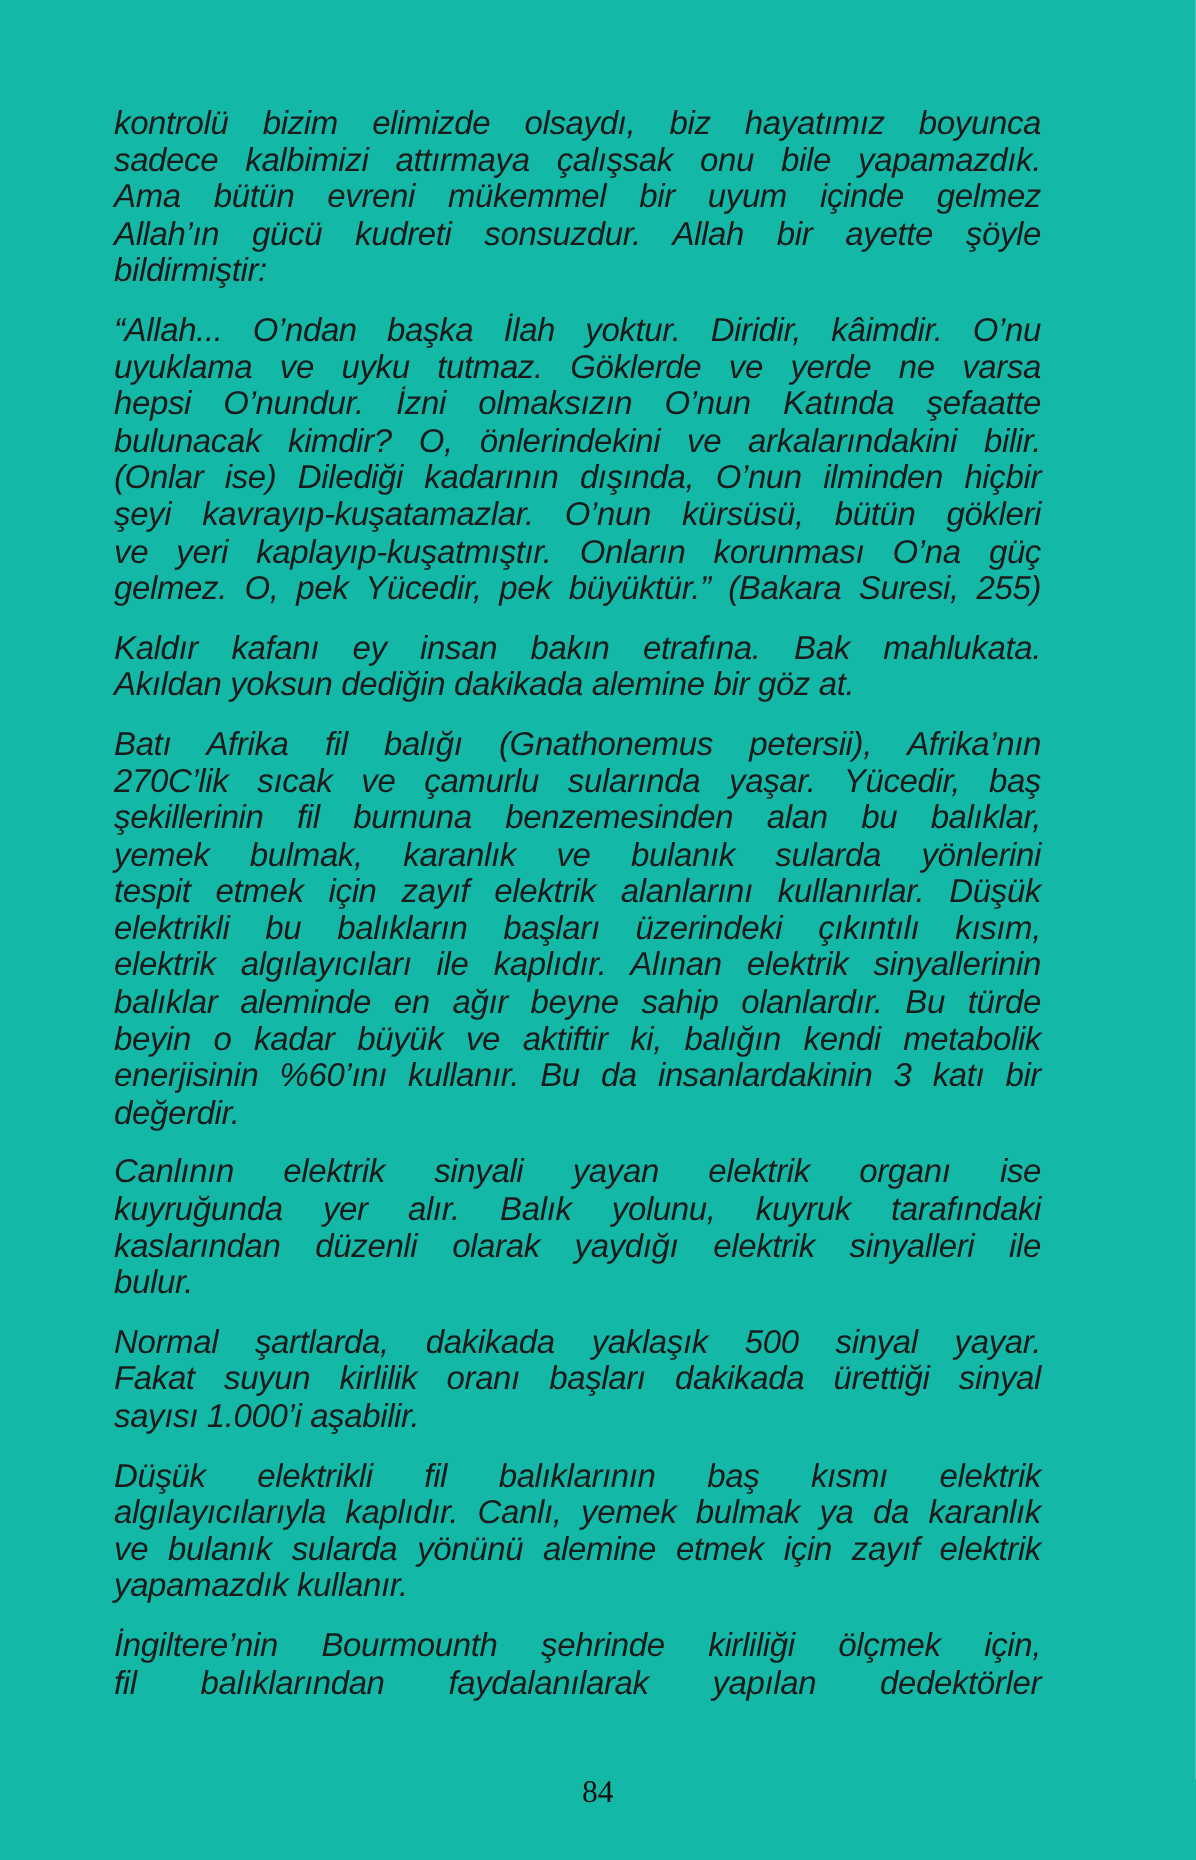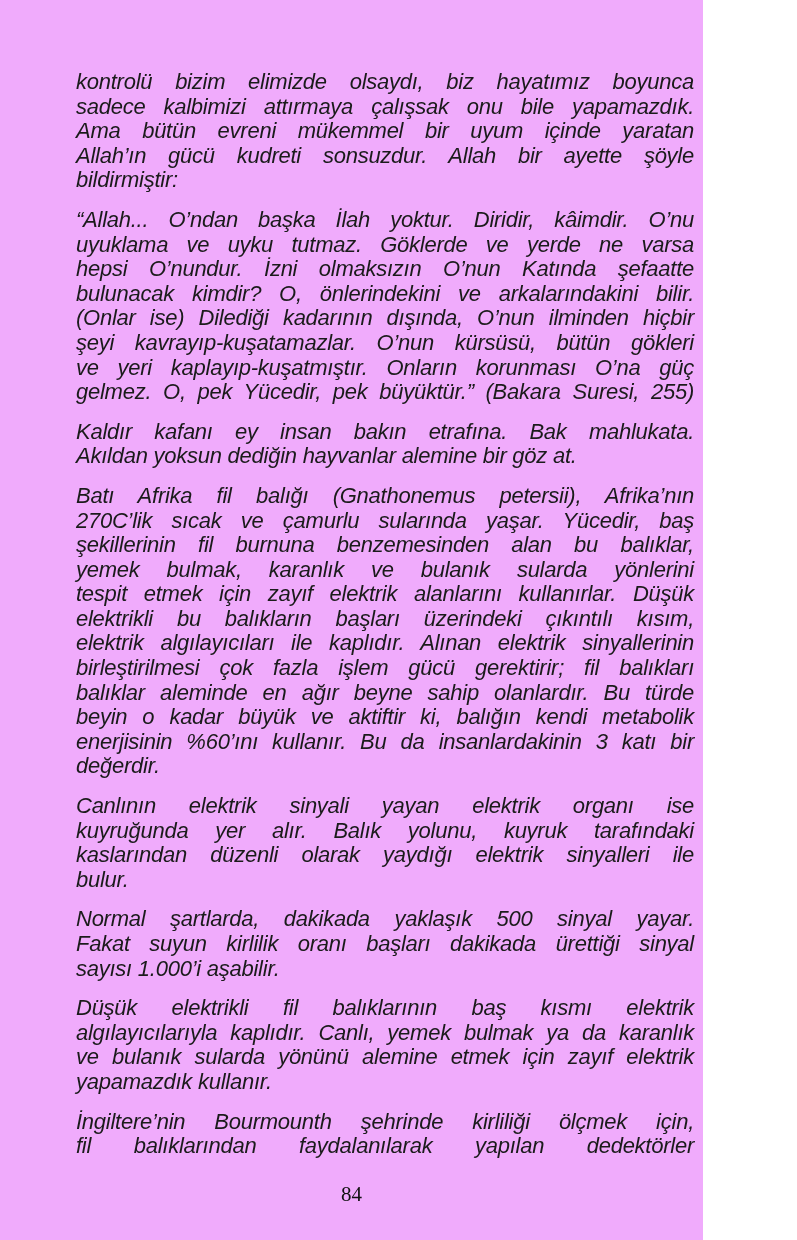--- a/index.html
+++ b/index.html
@@ -1,20 +1,20 @@
 <!DOCTYPE html>
 <html><head>
 <meta charset="utf-8">
 <style>
   html, body { margin: 0; padding: 0; }
   .page {
     position: relative;
-    width: 703px;
+    width: 797px;
     height: 1240px;
-    background: #f0abfc;
+    background: #14b8a6;
     overflow: hidden;
   }
   .content {
     position: absolute;
     left: 76px;
     top: 70px;
     width: 618px;
     color: #1b1b1b;
     font-family: "Liberation Sans", sans-serif;
     font-style: italic;
@@ -45,47 +45,46 @@
   }
 </style>
 </head>
 <body>
 
 <div class="page">
   <div class="content">
       <div class="para">
         <div class="line">kontrolü bizim elimizde olsaydı, biz hayatımız boyunca</div>
         <div class="line">sadece kalbimizi attırmaya çalışsak onu bile yapamazdık.</div>
-        <div class="line">Ama bütün evreni mükemmel bir uyum içinde yaratan</div>
+        <div class="line">Ama bütün evreni mükemmel bir uyum içinde gelmez</div>
         <div class="line">Allah’ın gücü kudreti sonsuzdur. Allah bir ayette şöyle</div>
         <div class="line nojust">bildirmiştir:</div>
       </div>
       <div class="para">
         <div class="line">“Allah... O’ndan başka İlah yoktur. Diridir, kâimdir. O’nu</div>
         <div class="line">uyuklama ve uyku tutmaz. Göklerde ve yerde ne varsa</div>
         <div class="line">hepsi O’nundur. İzni olmaksızın O’nun Katında şefaatte</div>
         <div class="line">bulunacak kimdir? O, önlerindekini ve arkalarındakini bilir.</div>
         <div class="line">(Onlar ise) Dilediği kadarının dışında, O’nun ilminden hiçbir</div>
         <div class="line">şeyi kavrayıp-kuşatamazlar. O’nun kürsüsü, bütün gökleri</div>
         <div class="line">ve yeri kaplayıp-kuşatmıştır. Onların korunması O’na güç</div>
         <div class="line">gelmez. O, pek Yücedir, pek büyüktür.” (Bakara Suresi, 255)</div>
       </div>
       <div class="para">
         <div class="line">Kaldır kafanı ey insan bakın etrafına. Bak mahlukata.</div>
-        <div class="line nojust">Akıldan yoksun dediğin hayvanlar alemine bir göz at.</div>
+        <div class="line nojust">Akıldan yoksun dediğin dakikada alemine bir göz at.</div>
       </div>
       <div class="para">
         <div class="line">Batı Afrika fil balığı (Gnathonemus petersii), Afrika’nın</div>
         <div class="line">270C’lik sıcak ve çamurlu sularında yaşar. Yücedir, baş</div>
         <div class="line">şekillerinin fil burnuna benzemesinden alan bu balıklar,</div>
         <div class="line">yemek bulmak, karanlık ve bulanık sularda yönlerini</div>
         <div class="line">tespit etmek için zayıf elektrik alanlarını kullanırlar. Düşük</div>
         <div class="line">elektrikli bu balıkların başları üzerindeki çıkıntılı kısım,</div>
         <div class="line">elektrik algılayıcıları ile kaplıdır. Alınan elektrik sinyallerinin</div>
-        <div class="line">birleştirilmesi çok fazla işlem gücü gerektirir; fil balıkları</div>
         <div class="line">balıklar aleminde en ağır beyne sahip olanlardır. Bu türde</div>
         <div class="line">beyin o kadar büyük ve aktiftir ki, balığın kendi metabolik</div>
         <div class="line">enerjisinin %60’ını kullanır. Bu da insanlardakinin 3 katı bir</div>
         <div class="line nojust">değerdir.</div>
       </div>
       <div class="para">
         <div class="line">Canlının elektrik sinyali yayan elektrik organı ise</div>
         <div class="line">kuyruğunda yer alır. Balık yolunu, kuyruk tarafındaki</div>
         <div class="line">kaslarından düzenli olarak yaydığı elektrik sinyalleri ile</div>
         <div class="line nojust">bulur.</div>

